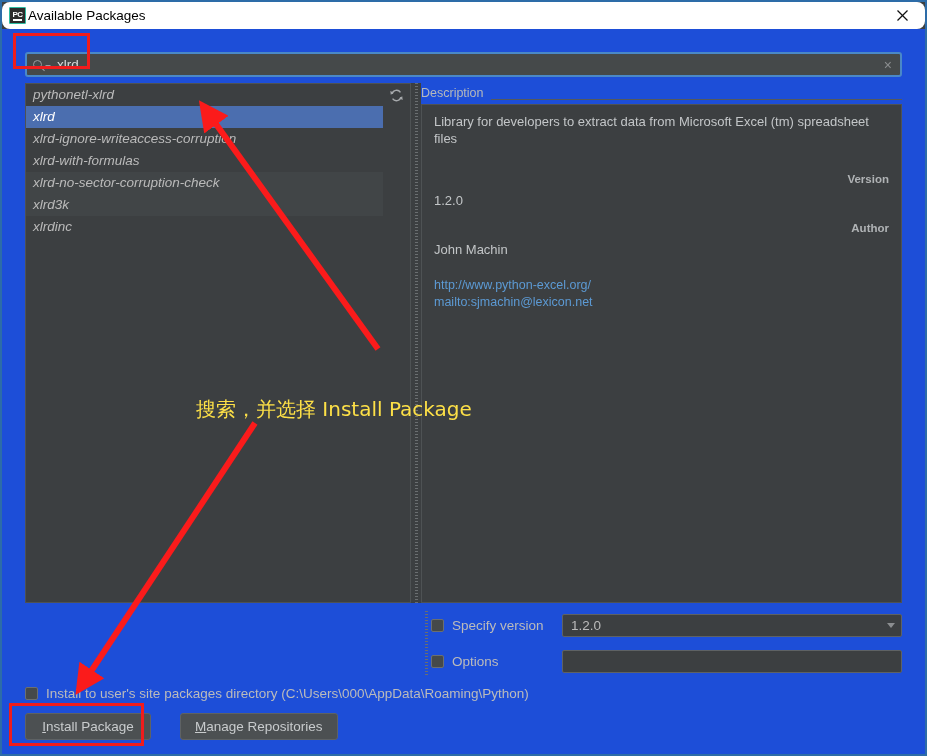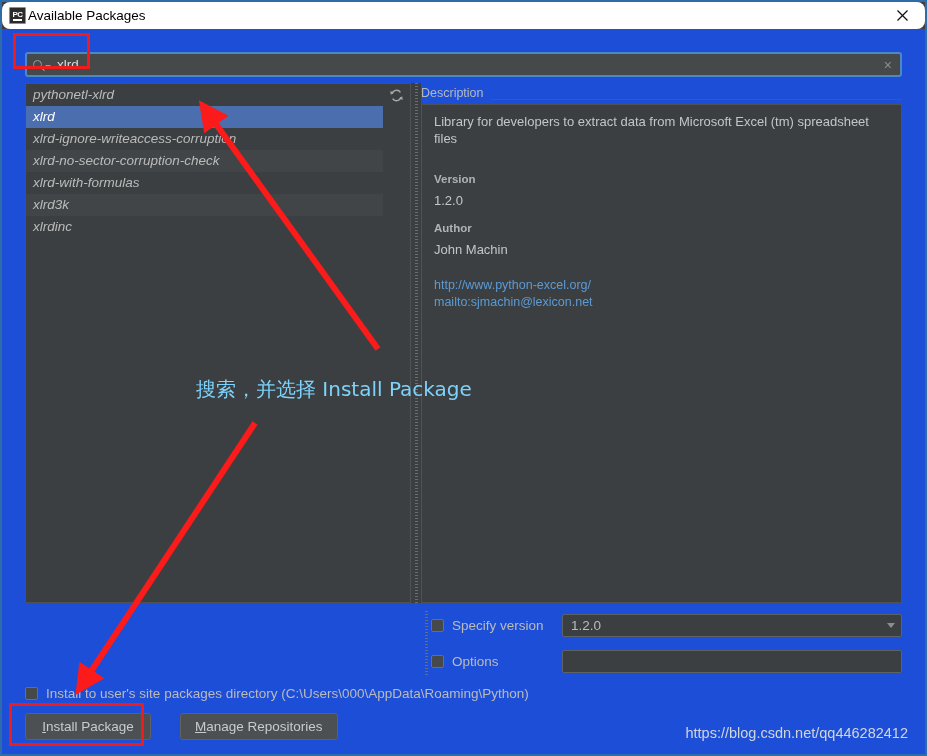--- a/index.html
+++ b/index.html
@@ -264,20 +264,21 @@
     font-size: 13px;
     color: #c3c6c8;
     margin-bottom: 25px;
     line-height: 1.3;
   }
   .desc-label {
     font-size: 11.5px;
     font-weight: bold;
     color: #b0b3b5;
     margin-bottom: 8px;
+    text-align: right;
   }
   .desc-value {
     font-size: 13px;
     color: #c3c6c8;
     margin-bottom: 14px;
   }
   .desc-link {
     display: block;
     font-size: 12.5px;
     color: #5c9ad4;
@@ -419,23 +420,23 @@
   .red-box {
     position: absolute;
     border: 3px solid #f01c1c;
     box-sizing: border-box;
   }
   .red-box.search-box { left: 13px; top: 33px; width: 77px; height: 36px; }
   .red-box.install-box { left: 9px; top: 703px; width: 135px; height: 43px; }
   .annot-text {
     position: absolute;
     left: 196px;
-    top: 376px;
+    top: 396px;
     font-size: 20px;
-    color: #7dd3fc;
+    color: #fde047;
     white-space: nowrap;
     font-family: "DejaVu Sans", "Liberation Sans", sans-serif;
   }
 </style>
 </head>
 <body>
 
 <div id="window">
 
   <div class="titlebar">
@@ -464,22 +465,22 @@
       </div>
     </div>
 
     <div class="content">
 
       <div class="pkg-pane">
         <div class="pkg-list" id="pkg-list">
             <div class="pkg-item">pythonetl-xlrd</div>
             <div class="pkg-item selected">xlrd</div>
             <div class="pkg-item">xlrd-ignore-writeaccess-corruption</div>
+            <div class="pkg-item">xlrd-with-formulas</div>
             <div class="pkg-item alt">xlrd-no-sector-corruption-check</div>
-            <div class="pkg-item">xlrd-with-formulas</div>
             <div class="pkg-item alt">xlrd3k</div>
             <div class="pkg-item">xlrdinc</div>
           </div>
         <div class="pkg-side">
           <div class="refresh-icon">
             <svg width="15" height="15" viewBox="0 0 16 16" aria-hidden="true">
               <path d="M3.2 6.2 A5 5 0 0 1 12.2 4.6" fill="none" stroke="#a7aaac" stroke-width="1.5"></path>
               <path d="M12.8 9.8 A5 5 0 0 1 3.8 11.4" fill="none" stroke="#a7aaac" stroke-width="1.5"></path>
               <polygon points="1.4,3.2 5.2,5.0 1.9,7.2" fill="#a7aaac"></polygon>
               <polygon points="14.6,12.8 10.8,11.0 14.1,8.8" fill="#a7aaac"></polygon>
@@ -543,21 +544,20 @@
             <u>I</u>
             <span>nstall Package</span>
           </div>
         <div class="btn btn-manage">
             <u>M</u>
             <span>anage Repositories</span>
           </div>
       </div>
     </div>
 
-    <div class="watermark">https://blog.csdn.net/qq446282412</div>
   </div>
 </div>
 
 <div class="annot-layer">
   <div class="red-box search-box"></div>
   <div class="red-box install-box"></div>
   <svg width="927" height="756" style="position:absolute;left:0;top:0;" aria-hidden="true">
     <defs>
       <marker id="ah" markerWidth="5" markerHeight="5" refX="2.4" refY="2.5" orient="auto">
         <polygon points="0,0 5,2.5 0,5" fill="#fb1b1b"></polygon>

